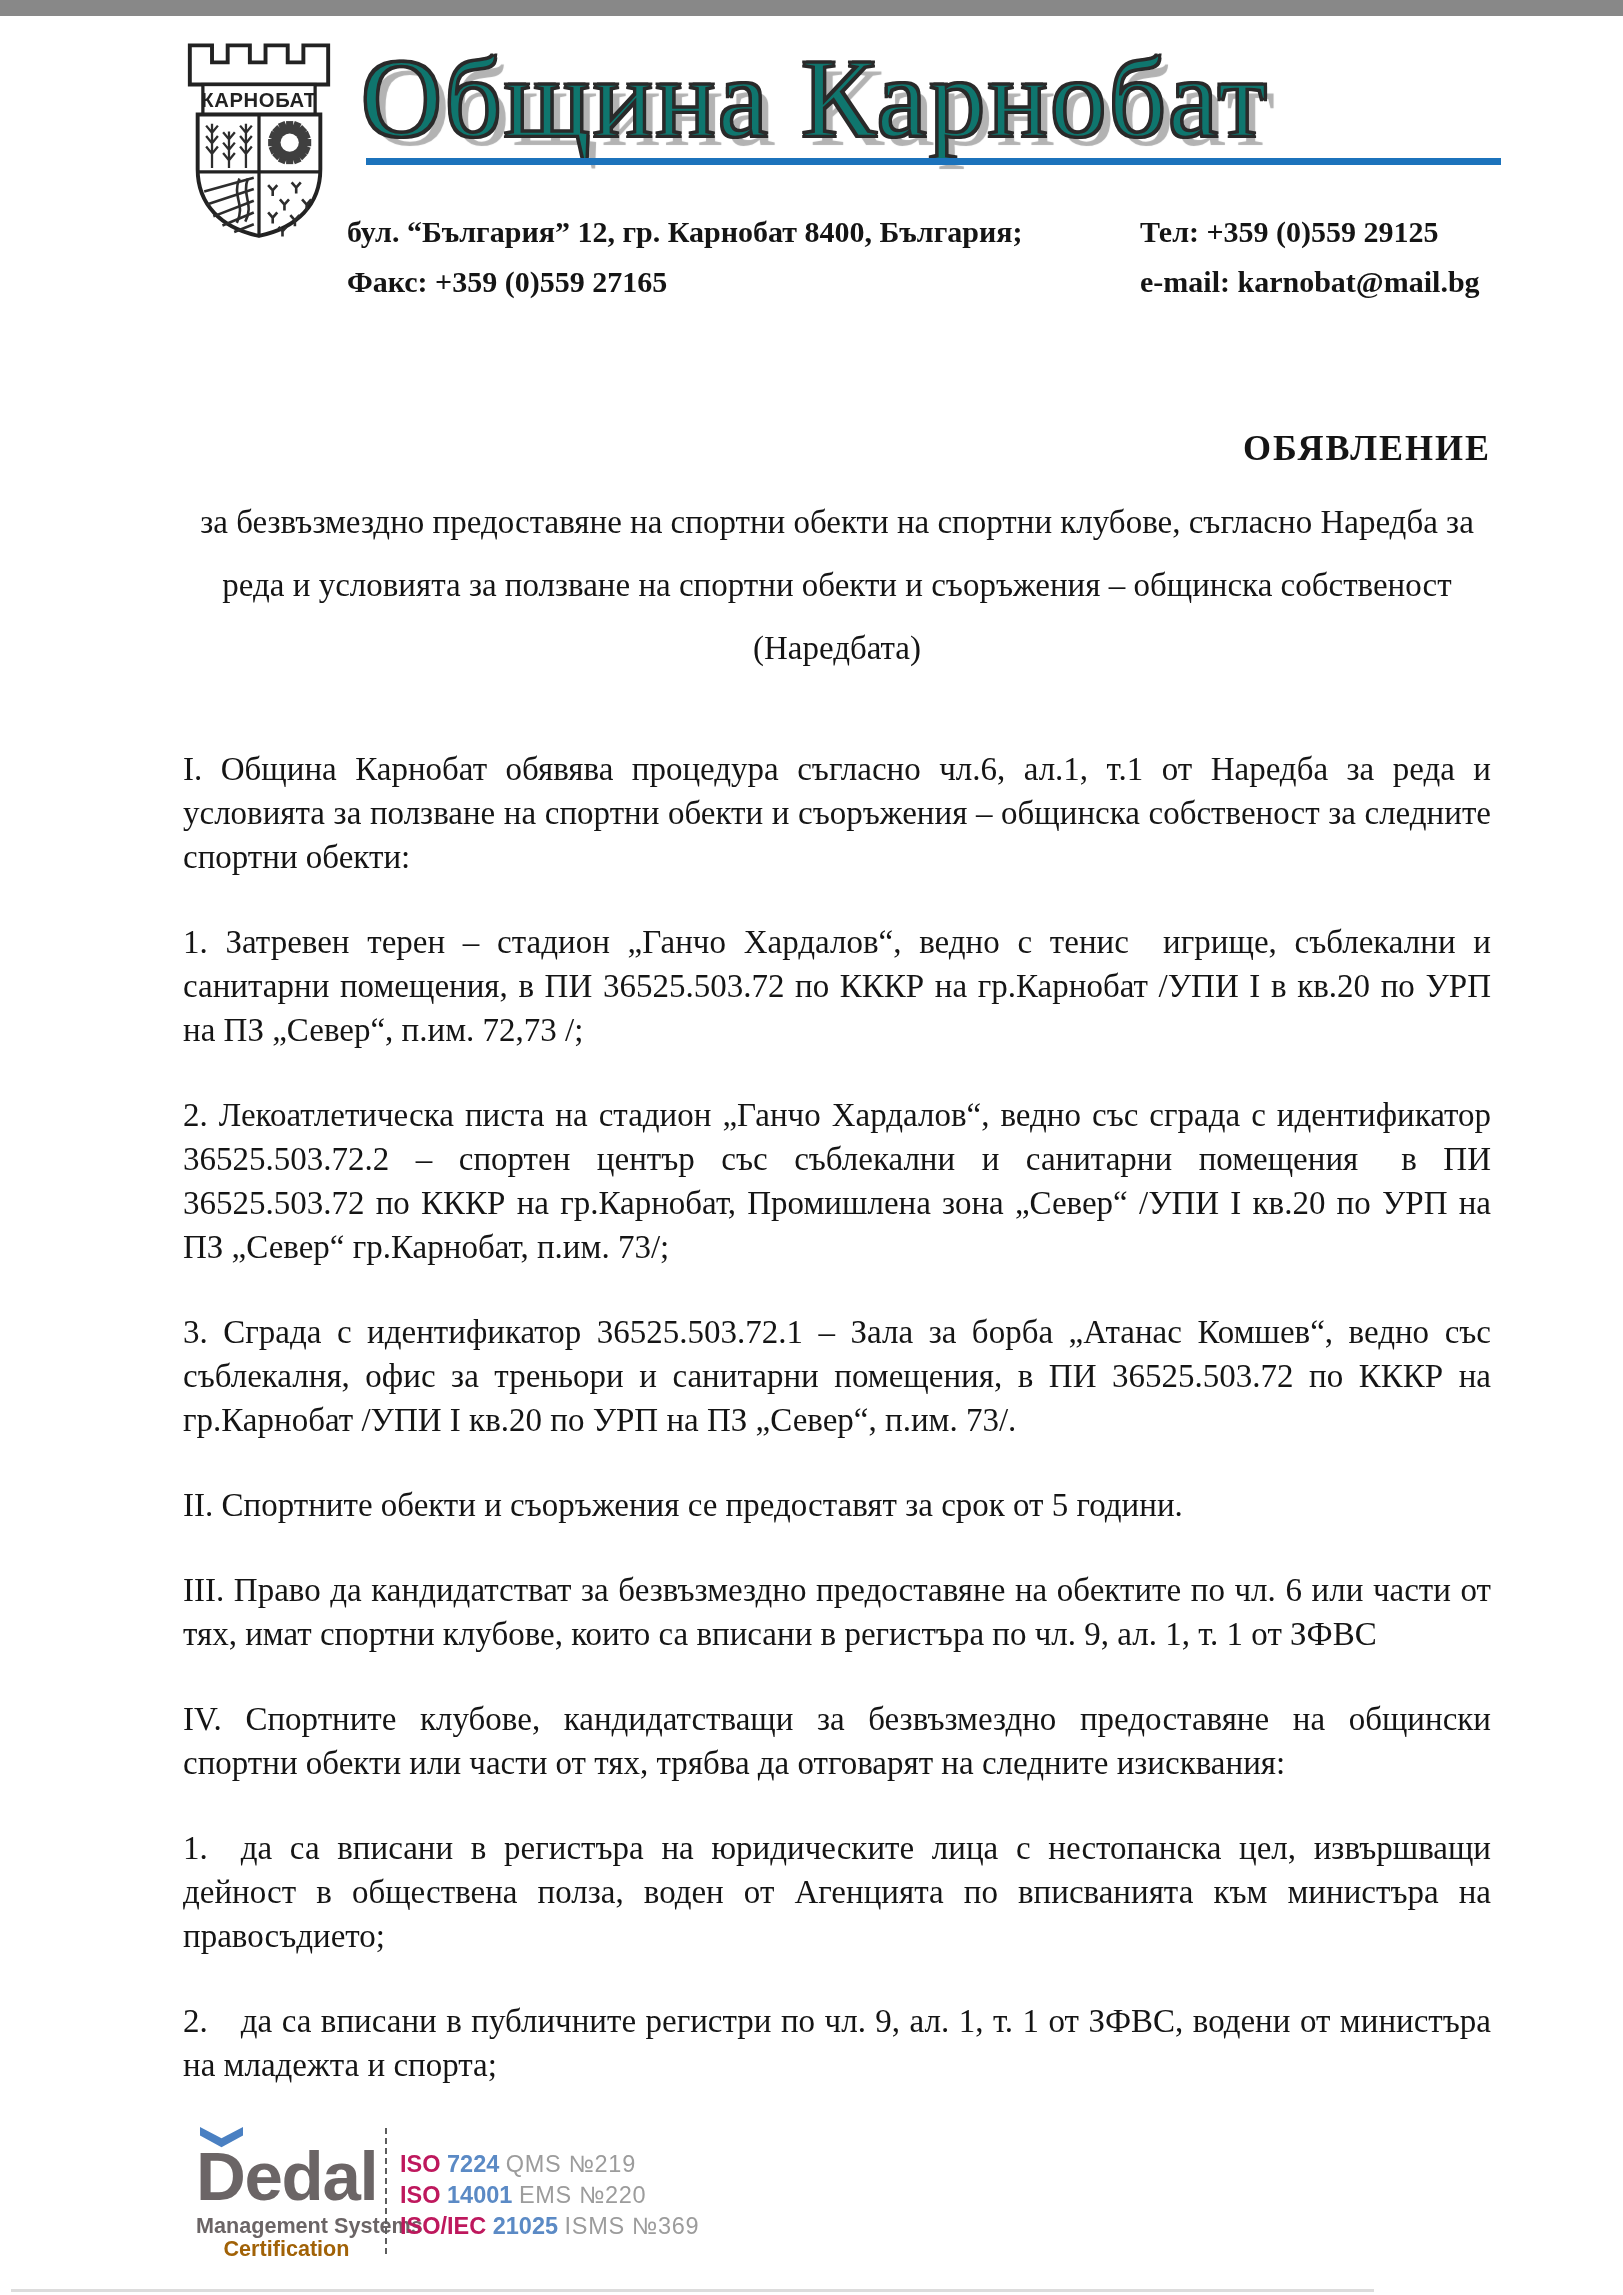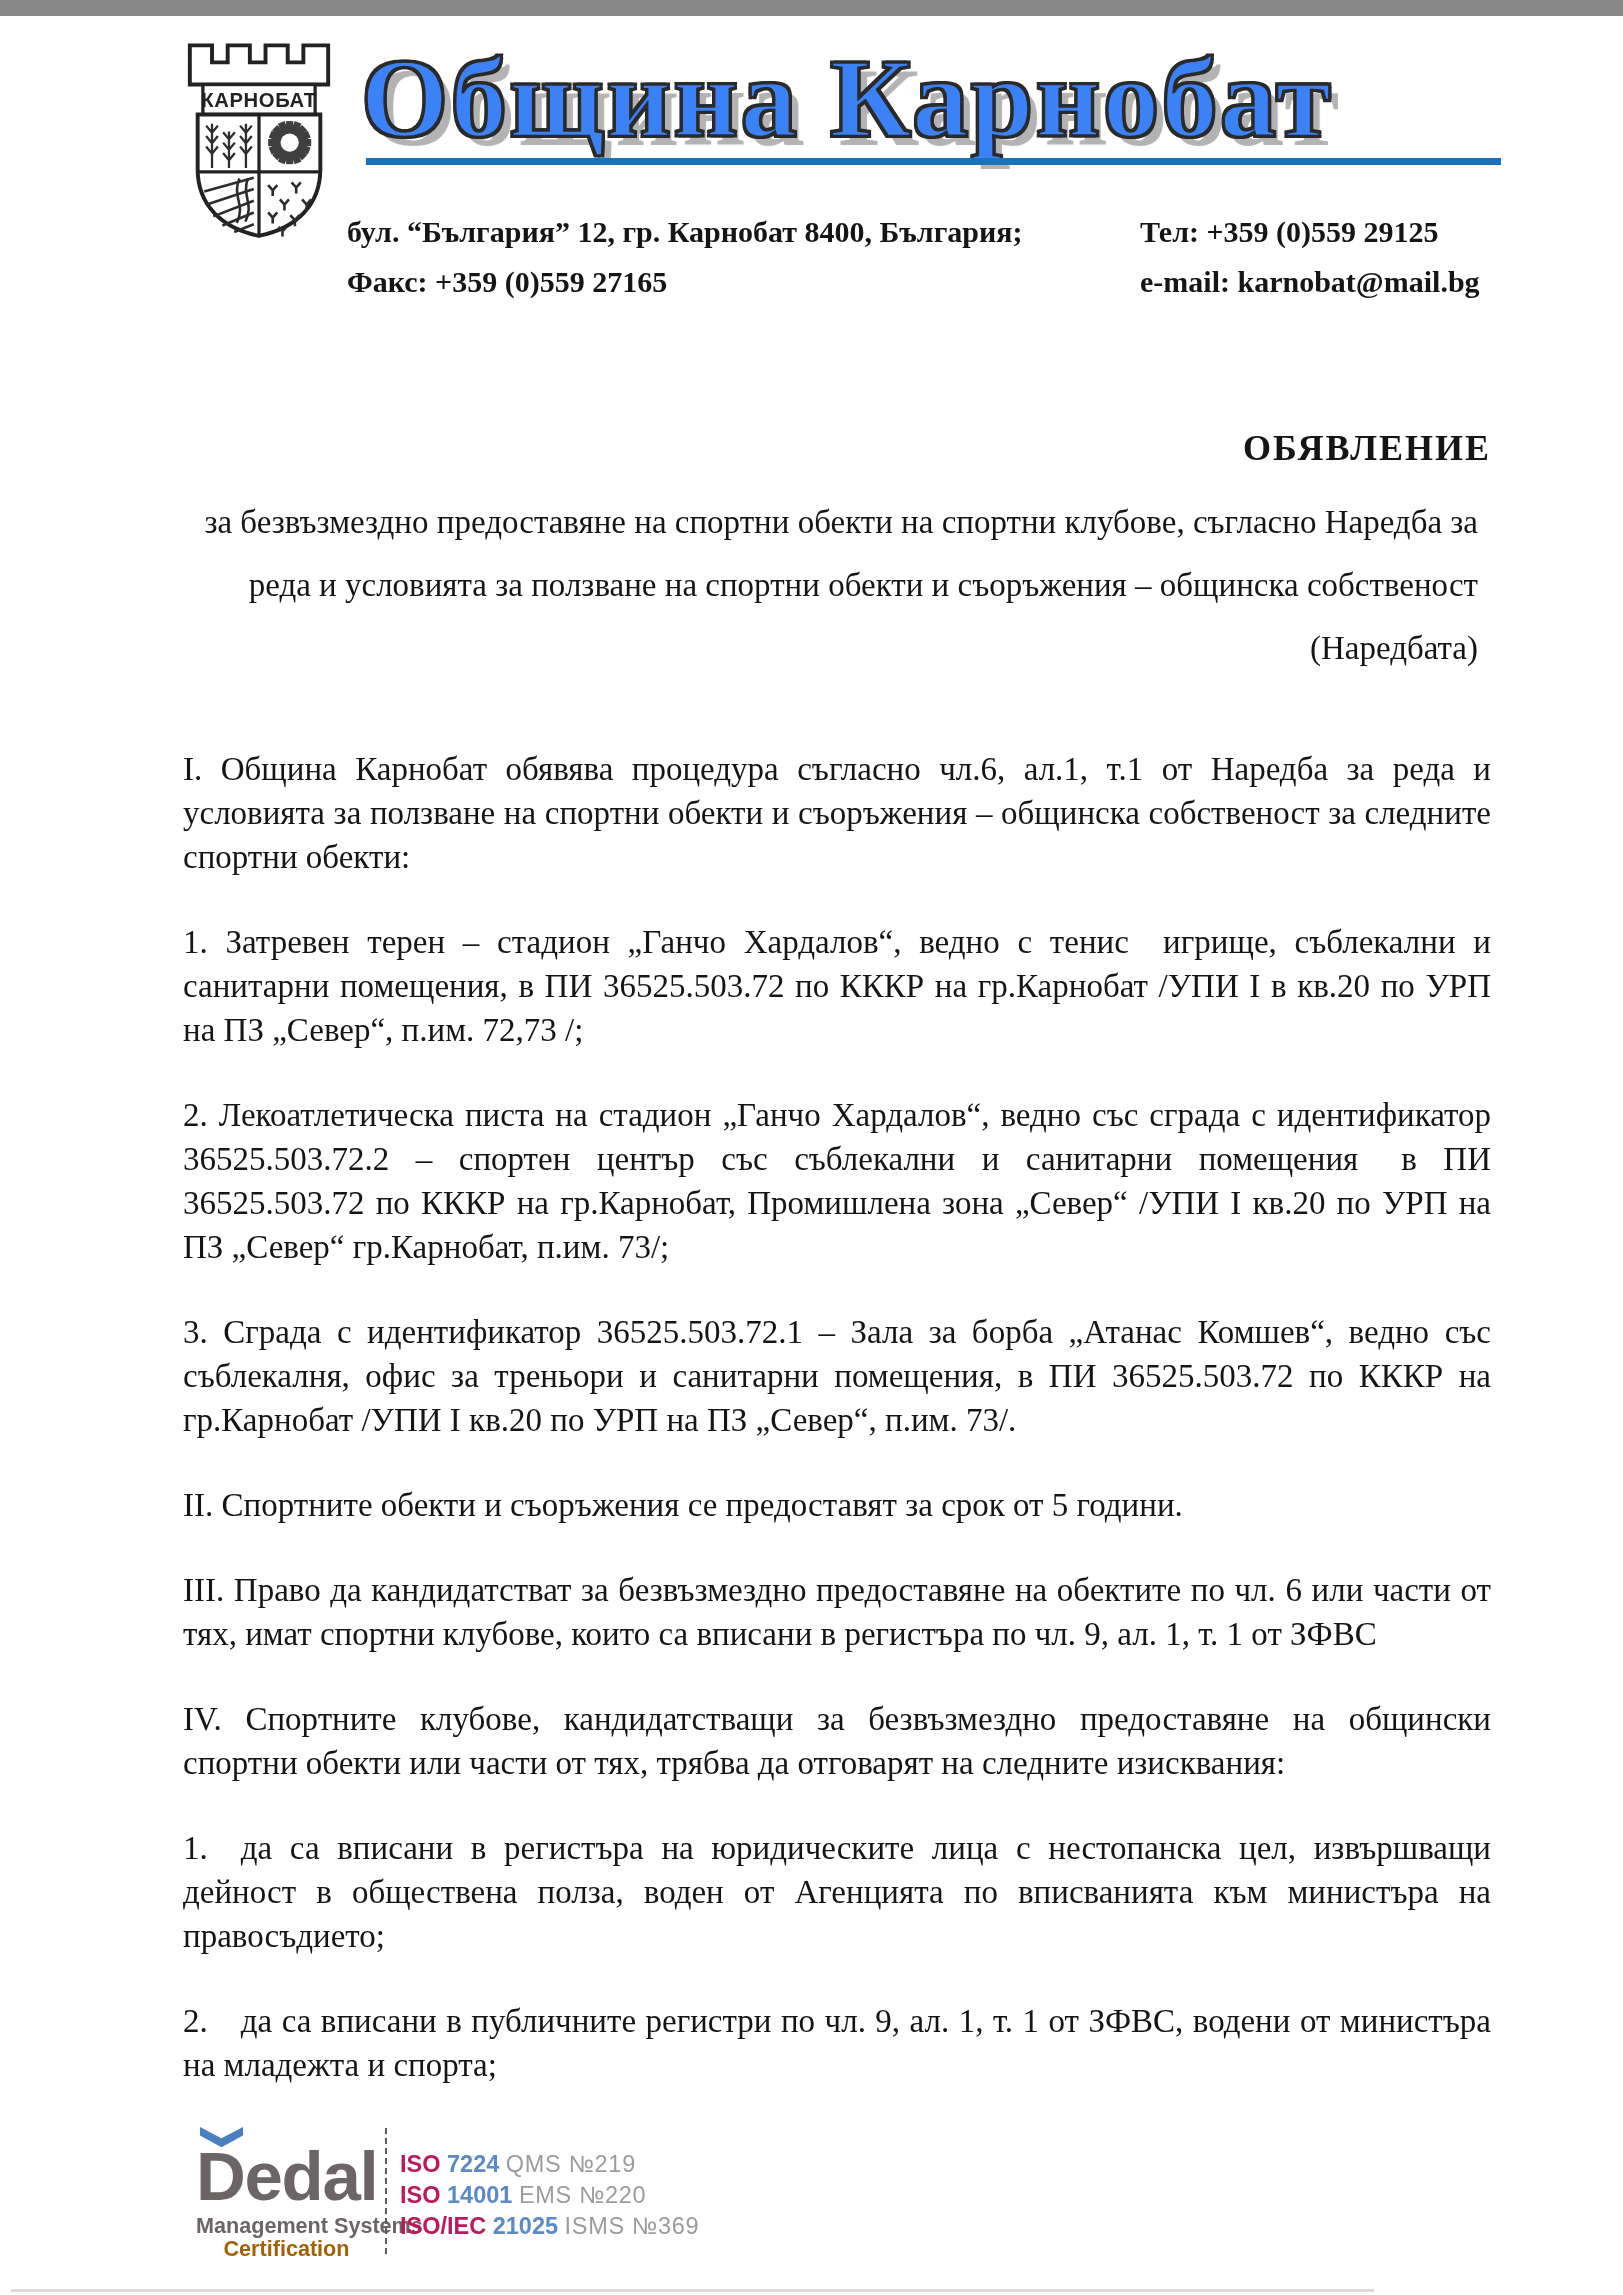--- a/index.html
+++ b/index.html
@@ -6,42 +6,42 @@
   .page{
     position:relative; width:1623px; height:2295px; background:#ffffff;
     overflow:hidden; margin:16px auto;
     font-family:"Liberation Serif","DejaVu Serif",serif; color:#151515;
   }
   
   .coa{position:absolute; left:182px; top:23.5px; width:154px; height:200px;}
   .org-title{
     position:absolute; left:361px; top:26px; width:1151px;
     font-family:"Liberation Serif","DejaVu Serif",serif;
-    font-size:112px; line-height:1; font-weight:bold; letter-spacing:2.6px;
-    color:#3b82f6; white-space:nowrap;
+    font-size:112px; line-height:1; font-weight:normal; letter-spacing:2.6px;
+    color:#0f766e; white-space:nowrap;
     -webkit-text-stroke:2.6px #2a2a2a;
     text-shadow:-2px -2px 0 #2a2a2a, 2px -2px 0 #2a2a2a, -2px 2px 0 #2a2a2a,
                 2px 2px 0 #2a2a2a, 8.5px 9.2px 0.7px #b3b3b3;
   }
   .blue-rule{position:absolute; left:366px; top:142px; width:1135px; height:7.2px; background:#1c73bc;}
   .contacts{
     position:absolute; left:347px; top:191px; width:1177px;
     font-weight:bold; font-size:30px; line-height:50px;
   }
   .contacts .row{display:flex;}
   .contacts .c1{width:793px;}
   .contacts .c2{flex:1;}
   
   .doc-title{
     position:absolute; left:183px; top:411px; width:1308px;
     text-align:right; font-size:36px; font-weight:bold; letter-spacing:2px;
   }
   .doc-subtitle{
     position:absolute; left:196px; top:475px; width:1282px;
-    text-align:right; font-size:33px; line-height:63px;
+    text-align:center; font-size:33px; line-height:63px;
   }
   .doc-body{
     position:absolute; left:183px; top:731px; width:1308px;
     font-size:33px; line-height:44px; text-align:justify;
   }
   .doc-body p{margin:0 0 41px 0;}
   
   .dedal{position:absolute; left:196px; top:2111px; width:183px;}
   .dedal .chevron{display:block; margin-left:3.9px;}
   .dedal .brand{

